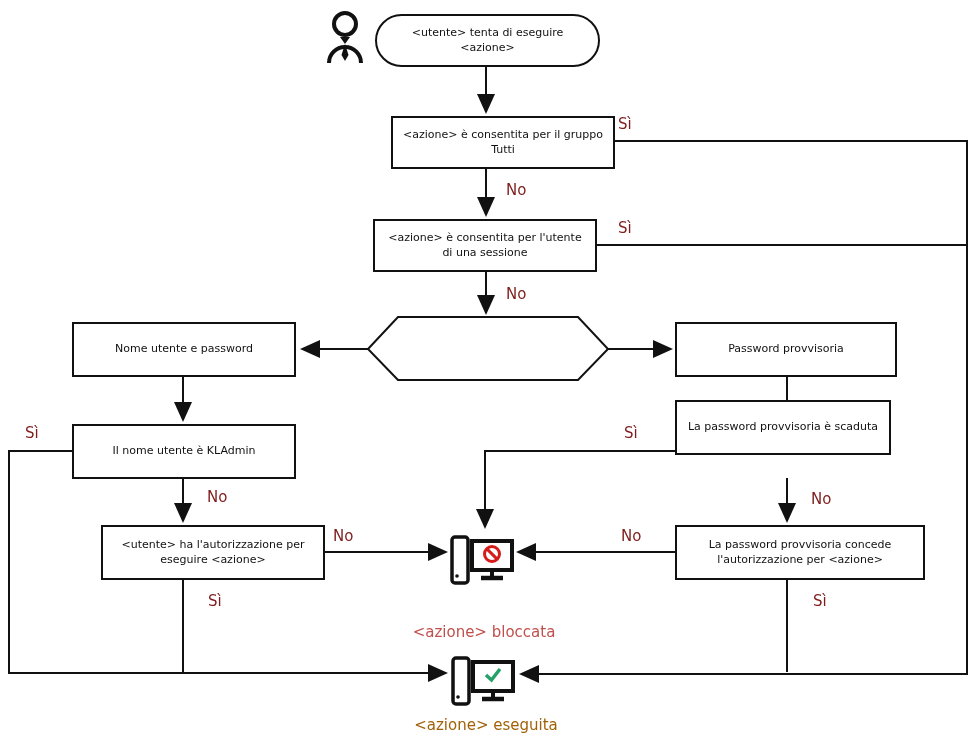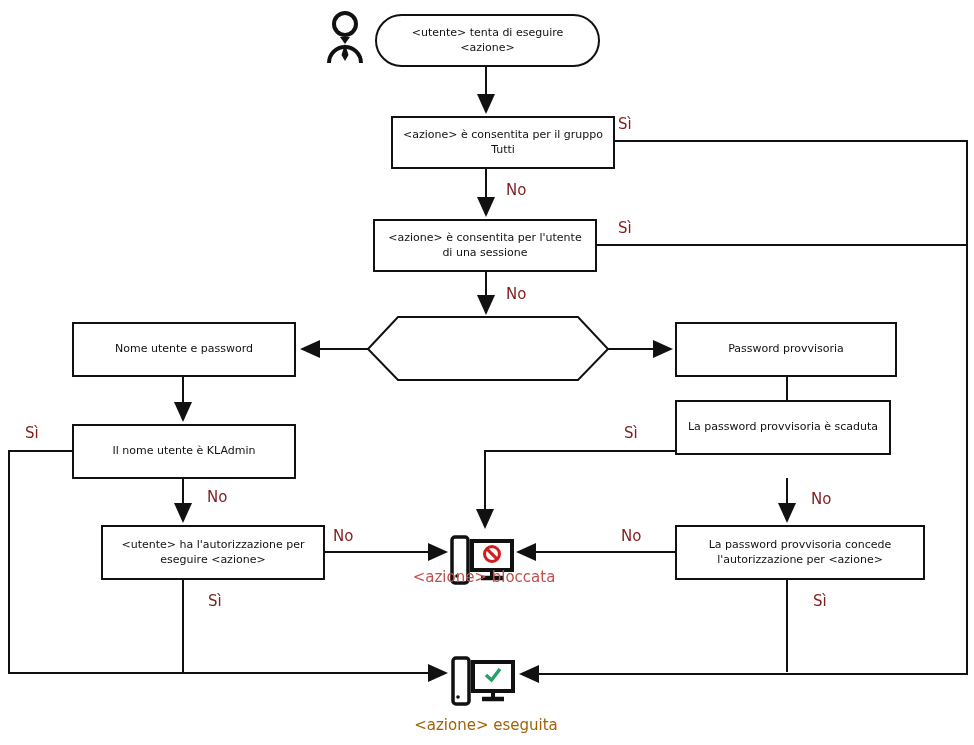--- a/index.html
+++ b/index.html
@@ -119,16 +119,16 @@
   <div class="edgelabel" style="left:506px;top:285px;">No</div>
   <div class="edgelabel" style="left:25px;top:424px;">Sì</div>
   <div class="edgelabel" style="left:207px;top:488px;">No</div>
   <div class="edgelabel" style="left:333px;top:527px;">No</div>
   <div class="edgelabel" style="left:208px;top:592px;">Sì</div>
   <div class="edgelabel" style="left:624px;top:424px;">Sì</div>
   <div class="edgelabel" style="left:811px;top:490px;">No</div>
   <div class="edgelabel" style="left:621px;top:527px;">No</div>
   <div class="edgelabel" style="left:813px;top:592px;">Sì</div>
 
-  <div class="status" style="left:394px;top:568px;color:#c0504d;">&lt;azione&gt; bloccata</div>
+  <div class="status" style="left:394px;top:623px;color:#c0504d;">&lt;azione&gt; bloccata</div>
   <div class="status" style="left:396px;top:716px;color:#a16207;">&lt;azione&gt; eseguita</div>
 
 </div>
 
 </body></html>

